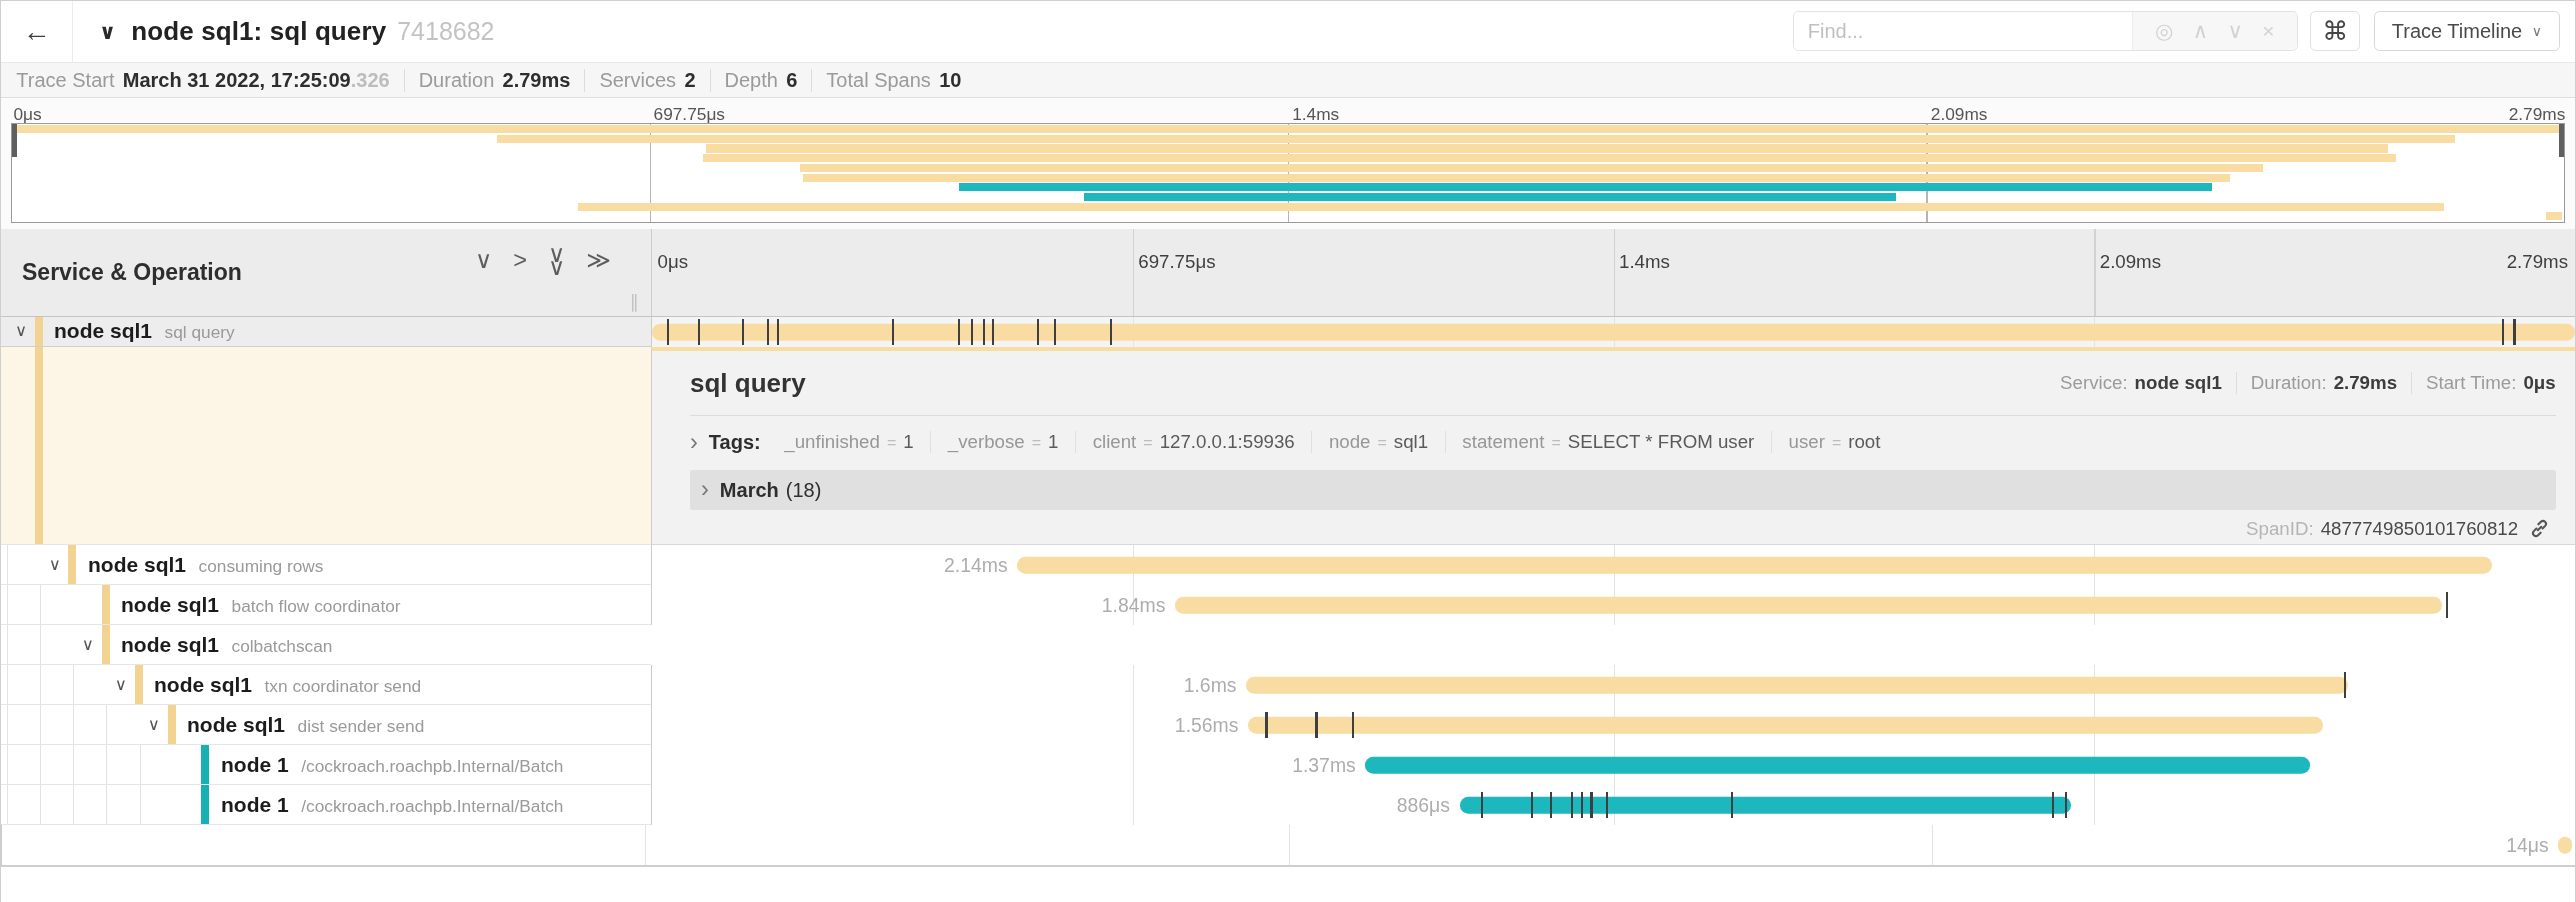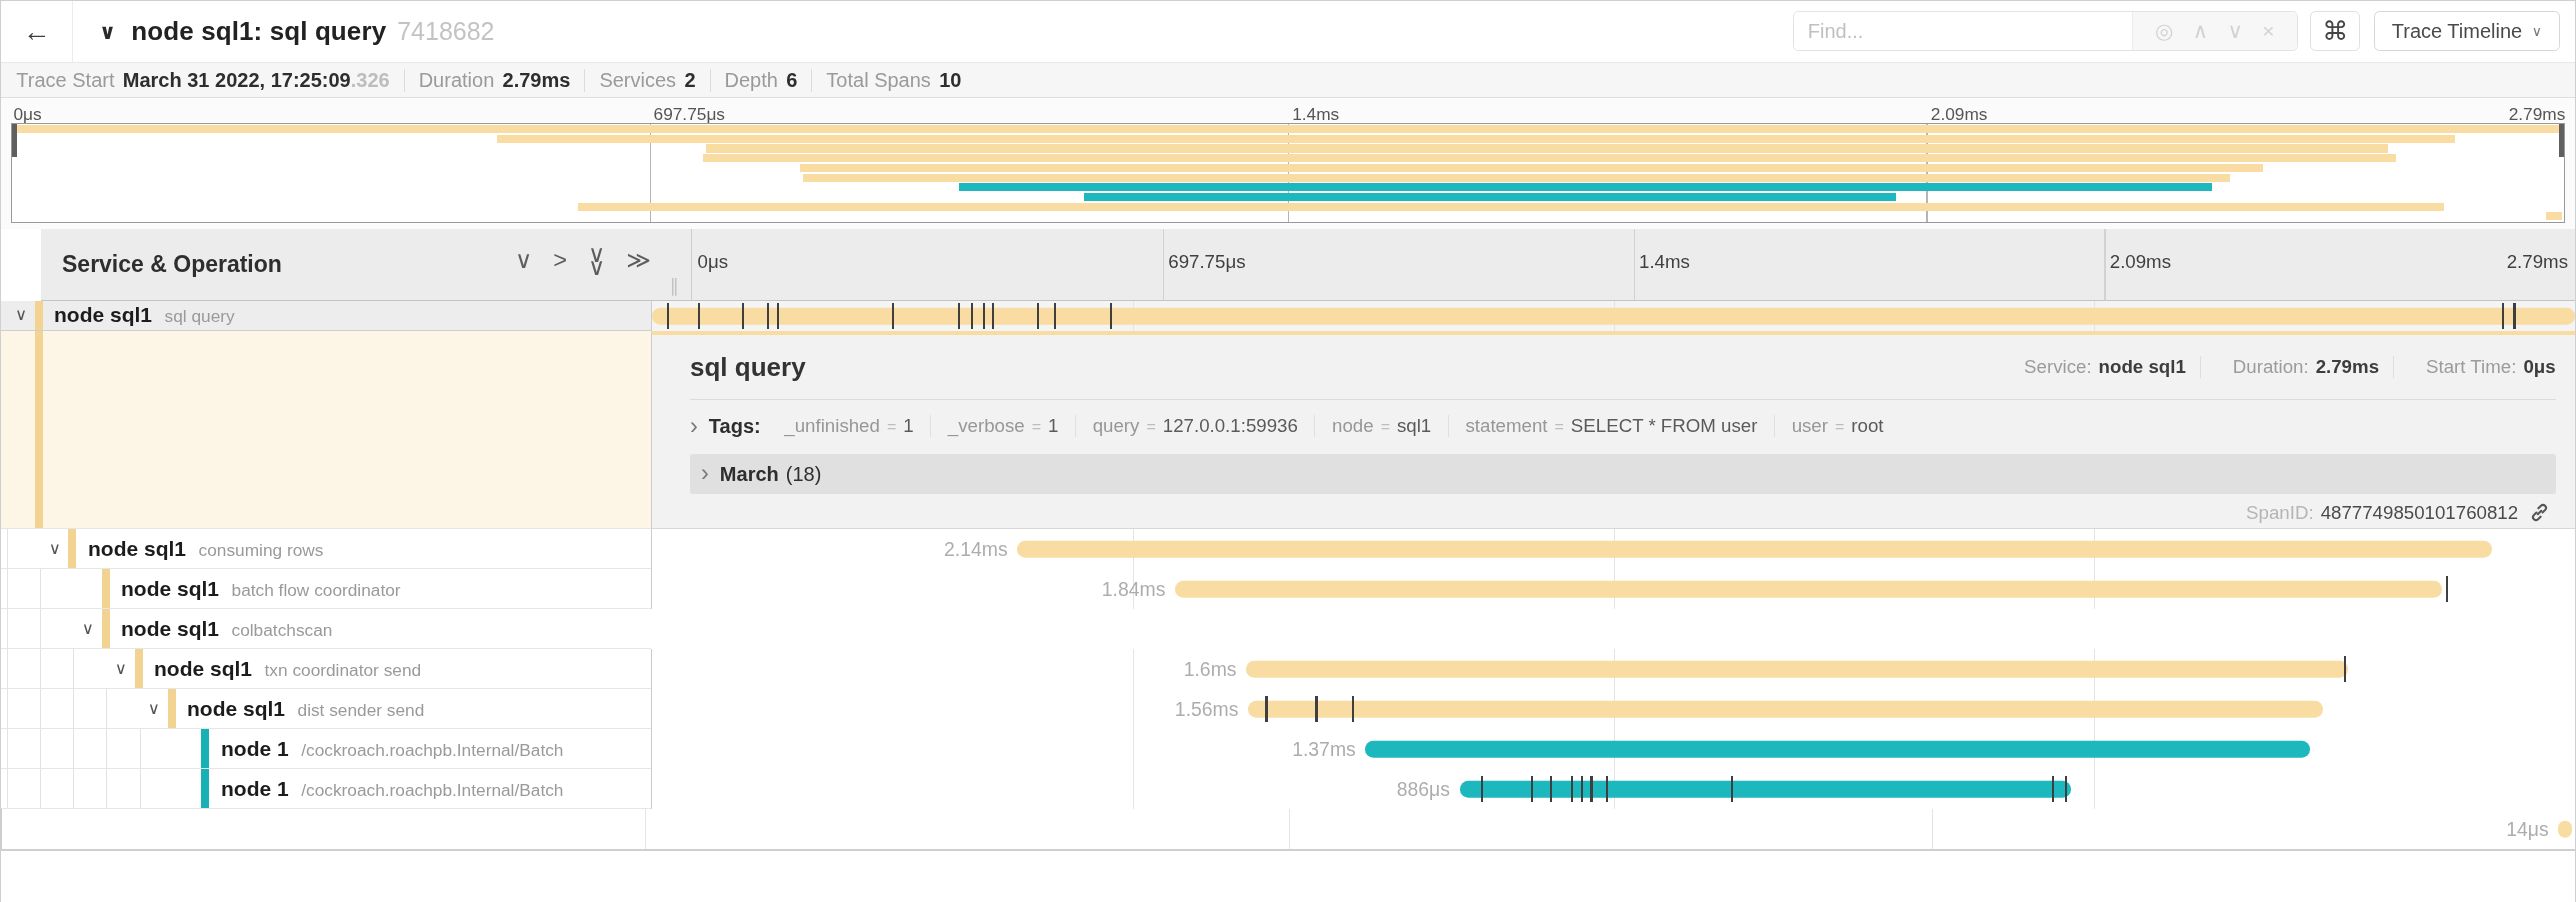--- a/index.html
+++ b/index.html
@@ -41,21 +41,21 @@
   .minimap { padding:4.2px 9.7px 5.5px 9.7px; background:#fbfbfb; }
   .mini-ruler { position:relative; height:21px; font-size:17.3px; color:#555; }
   .mini-ruler .mr-label { position:absolute; top:1.4px; white-space:nowrap; }
   .mini-canvas { position:relative; height:100px; border:1.4px solid #999; background:#fff; }
   .mini-grid { position:absolute; top:0; bottom:0; width:1.4px; background:#b5b5b5; }
   .mini-row { position:absolute; left:0; right:0; }
   .mini-bar { position:absolute; top:0.7px; bottom:0.7px; }
   .mini-handle { position:absolute; top:0; width:4.9px; height:33px; background:#5f5f5f; }
 
   
-  .thead { height:72px; background:#ececec; border-bottom:1.4px solid #c4c4c4; position:relative; display:flex;margin-left:40px; }
+  .thead { height:88px; background:#ececec; border-bottom:1.4px solid #c4c4c4; position:relative; display:flex; }
   .left-head { width:650px; position:relative; display:flex; align-items:center; }
   .lh-title { font-size:23px; font-weight:700; color:#2e2e2e; margin-left:21px; }
   .lh-icons { position:absolute; right:40px; top:19.4px; display:flex; align-items:center; }
   .lh-icons .hic { font-size:23.6px; color:#5d5d5d; margin-left:21px; cursor:pointer; line-height:1; }
   .dblv { display:inline-flex; flex-direction:column; line-height:.55; font-size:23.6px; color:#5d5d5d; margin-left:21px; cursor:pointer; }
   .grip { position:absolute; right:11px; bottom:2.8px; font-size:18px; color:#c2c2c2; letter-spacing:1.4px; }
   .right-head { flex:1; position:relative; border-left:1.4px solid #cccccc; }
   .rh-label { position:absolute; top:22px; font-size:18.7px; color:#3f3f3f; white-space:nowrap; }
   .rh-tick { position:absolute; top:0; bottom:0; width:1.4px; background:#d2d2d2; }
 
@@ -80,21 +80,21 @@
 
   
   .detail-row { height:198px; display:flex; position:relative; }
   .detail-left { width:650px; position:relative; background:#fdf5e5; border-bottom:0.7px solid #e6e6e6; }
   .detail-panel { flex:1; background:#f2f2f2; border-left:1.4px solid #cccccc; border-top:4.2px solid #f8dca2;
     border-bottom:0.7px solid #d8d8d8; padding:0 19.4px 0 38px; position:relative; }
   .dp-titlerow { display:flex; align-items:center; justify-content:space-between; margin-top:16.6px; }
   .dp-title { font-size:26px; font-weight:700; color:#333; }
   .dp-meta { display:flex; align-items:center; }
   .dp-meta .m-item { display:flex; align-items:baseline; }
-  .dp-meta .m-item + .m-item { border-left:1.4px solid #dedede; margin-left:14px; padding-left:32px; }
+  .dp-meta .m-item + .m-item { border-left:1.4px solid #dedede; margin-left:14px; padding-left:14px; }
   .m-label { font-size:18.7px; color:#9b9b9b; margin-right:7px; }
   .m-value { font-size:18.7px; font-weight:700; color:#3d3d3d; }
   .dp-divider { height:0.7px; background:#dcdcdc; margin-top:16.6px; }
   .dp-tagsrow { display:flex; align-items:center; margin-top:8.3px; height:36px; }
   .dchev { font-size:23.6px; color:#777; margin-right:11px; line-height:1; }
   .tags-label { font-size:20px; font-weight:700; color:#2e2e2e; margin-right:7px; }
   .tag { display:flex; align-items:baseline; padding:0 16.6px; }
   .tag + .tag { border-left:1.4px solid #e0e0e0; }
   .tag .tk { font-size:18.7px; color:#979797; }
   .tag .teq { font-size:16px; color:#bdbdbd; margin:0 7px; }
@@ -296,21 +296,21 @@
               <span class="tk">_unfinished</span>
               <span class="teq">=</span>
               <span class="tv">1</span>
             </span>
             <span class="tag">
               <span class="tk">_verbose</span>
               <span class="teq">=</span>
               <span class="tv">1</span>
             </span>
             <span class="tag">
-              <span class="tk">query</span>
+              <span class="tk">client</span>
               <span class="teq">=</span>
               <span class="tv">127.0.0.1:59936</span>
             </span>
             <span class="tag">
               <span class="tk">node</span>
               <span class="teq">=</span>
               <span class="tv">sql1</span>
             </span>
             <span class="tag">
               <span class="tk">statement</span>

